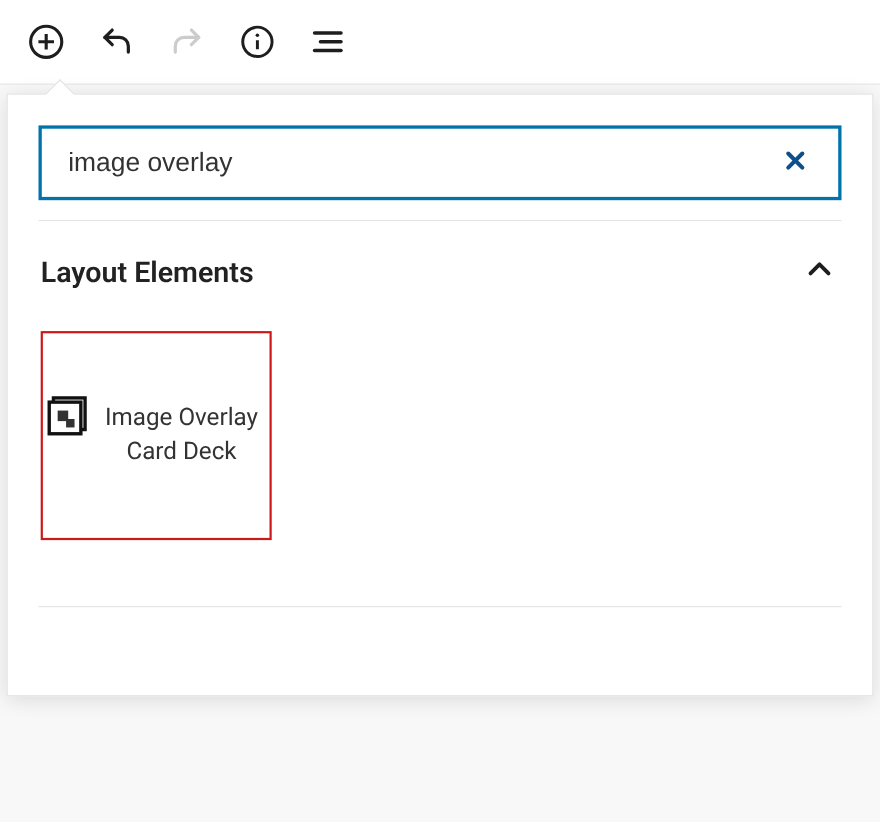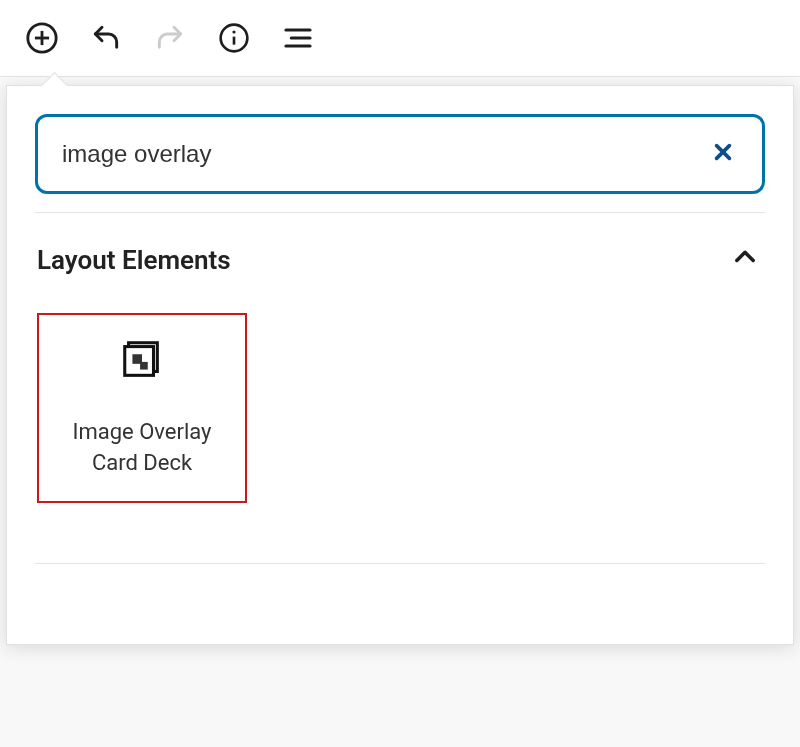--- a/index.html
+++ b/index.html
@@ -59,22 +59,22 @@
       transform: rotate(45deg);
     }
     .search-row {
       padding: 28px 28px 18px 28px;
     }
     .search-wrap {
       position: relative;
       display: flex;
       align-items: center;
       border: 3px solid #0073aa;
-      border-radius: 12px;
-      height: 80px;
+      border-radius: 0;
+      height: 68px;
     }
     .search-input {
       flex: 1;
       border: none;
       outline: none;
       font-size: 24px;
       padding: 0 24px;
       color: #333;
       background: transparent;
     }
@@ -107,21 +107,20 @@
       color: #1e1e1e;
     }
     .block-grid {
       padding: 28px 30px 60px 30px;
     }
     .block-item {
       width: 210px;
       height: 190px;
       border: 2px solid #cc1818;
       display: flex;
-      flex-direction: column;
       align-items: center;
       justify-content: center;
       cursor: pointer;
       background: #fff;
     }
     .block-icon-wrap {
       margin-bottom: 30px;
     }
     .block-label {
       font-size: 22px;

